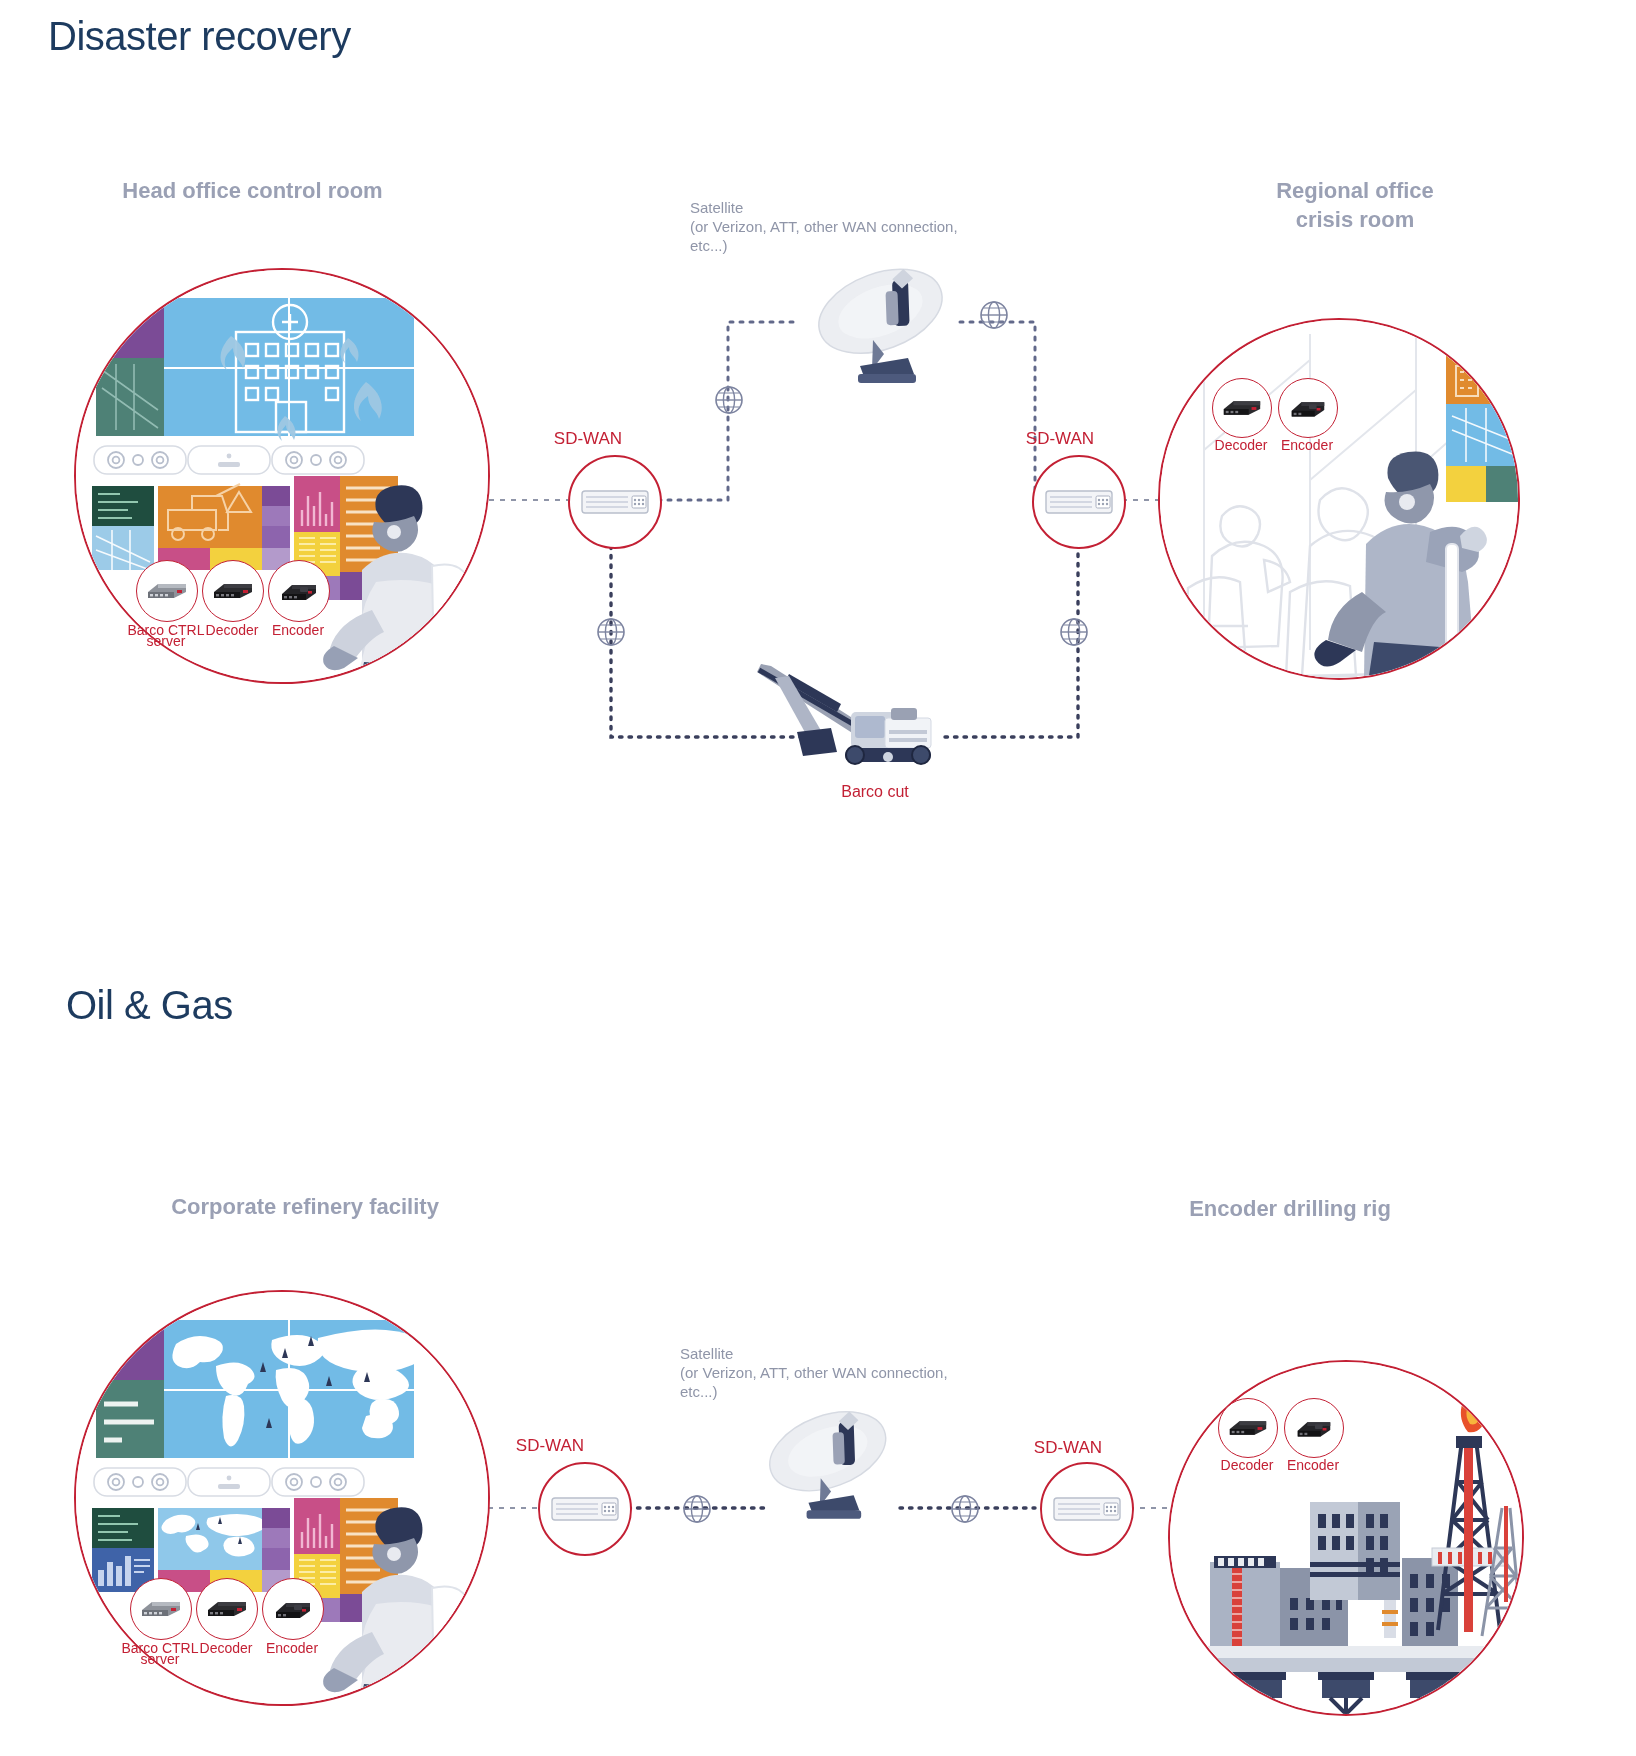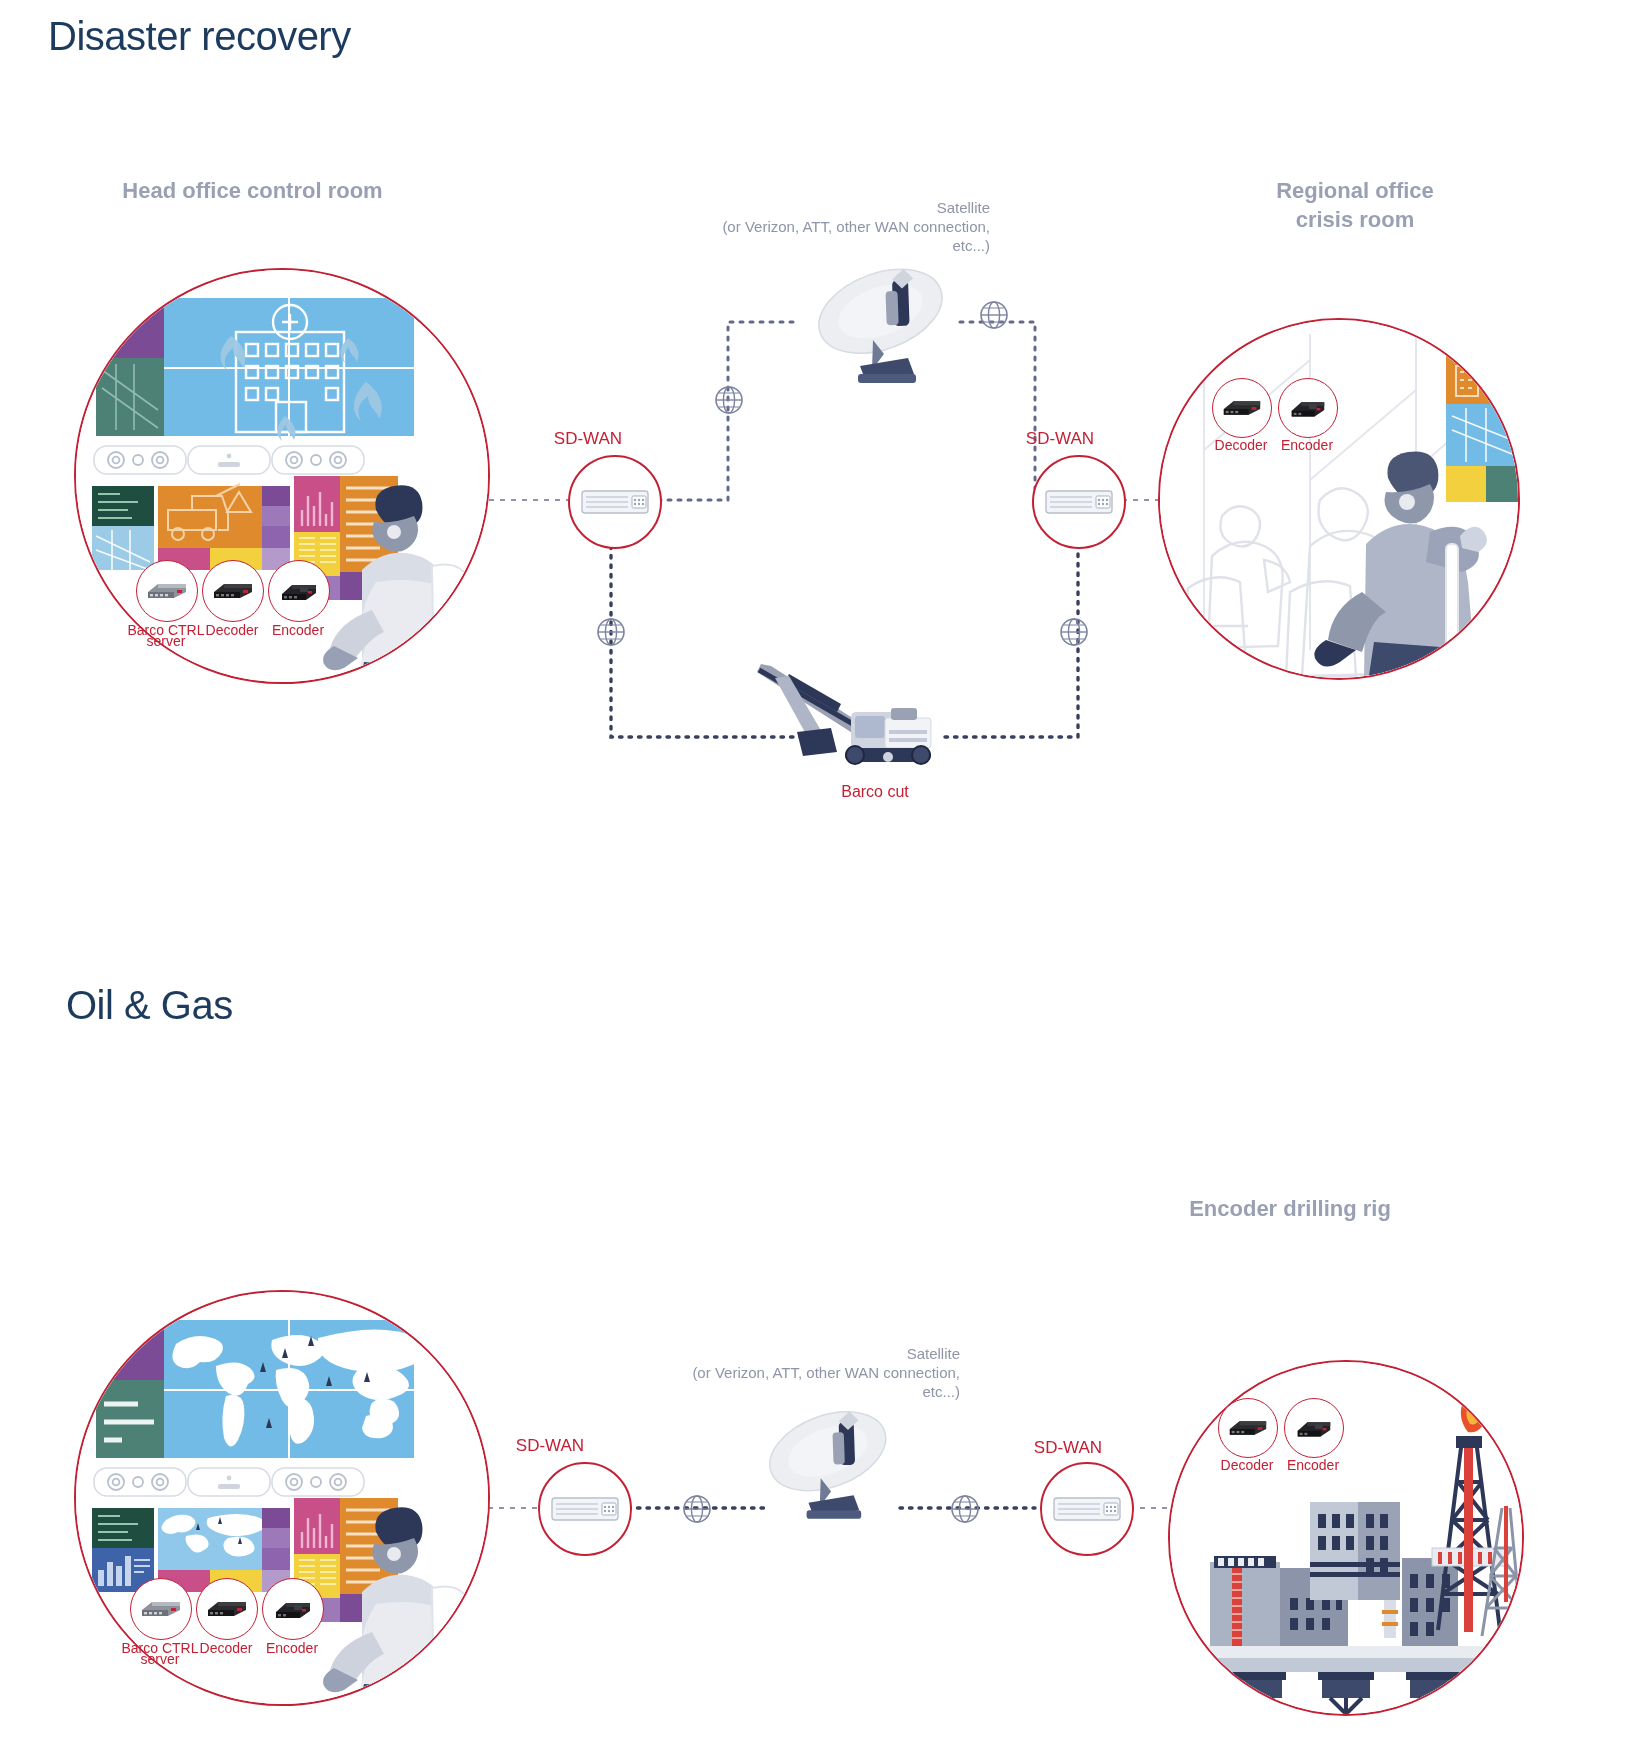--- a/index.html
+++ b/index.html
@@ -15,21 +15,21 @@
   #og-title{left:66px;top:983px;font-size:40px;}
 
   .room-title{
     position:absolute;text-align:center;font-weight:bold;color:#9aa0b4;
     font-size:22px;line-height:29px;
   }
   .lbl-red{
     position:absolute;text-align:center;color:#c32034;font-size:16px;
   }
   .lbl-gray{
-    position:absolute;text-align:right;color:#8f95a8;font-size:15px;line-height:19px;
+    position:absolute;text-align:left;color:#8f95a8;font-size:15px;line-height:19px;
   }
   .dev-lbl{
     position:absolute;text-align:center;color:#c32034;font-size:14px;line-height:11px;
     width:90px;
   }
 
   
   .scene{
     position:absolute;border:2.5px solid #c32034;border-radius:50%;
     overflow:hidden;background:#fff;
@@ -430,20 +430,21 @@
     <rect x="32" y="13" width="4" height="2.6" fill="#c32034"></rect>
   </svg>
 </div>
 <div class="dev-lbl" style="left:1262px;top:440px;">
   <div>Encoder</div>
 </div>
 
 <div class="section-title" id="og-title">Oil &amp; Gas</div>
 
 <div class="room-title" style="left:80px;top:1192px;width:450px;">
+  <div>Corporate refinery facility</div>
 </div>
 
 <div class="room-title" style="left:1110px;top:1194px;width:360px;">Encoder drilling rig</div>
 
 <div class="lbl-gray" style="left:680px;top:1344px;width:280px;">
   <div>Satellite</div>
   <div>(or Verizon, ATT, other WAN connection,</div>
   <div>etc...)</div>
 </div>
 

